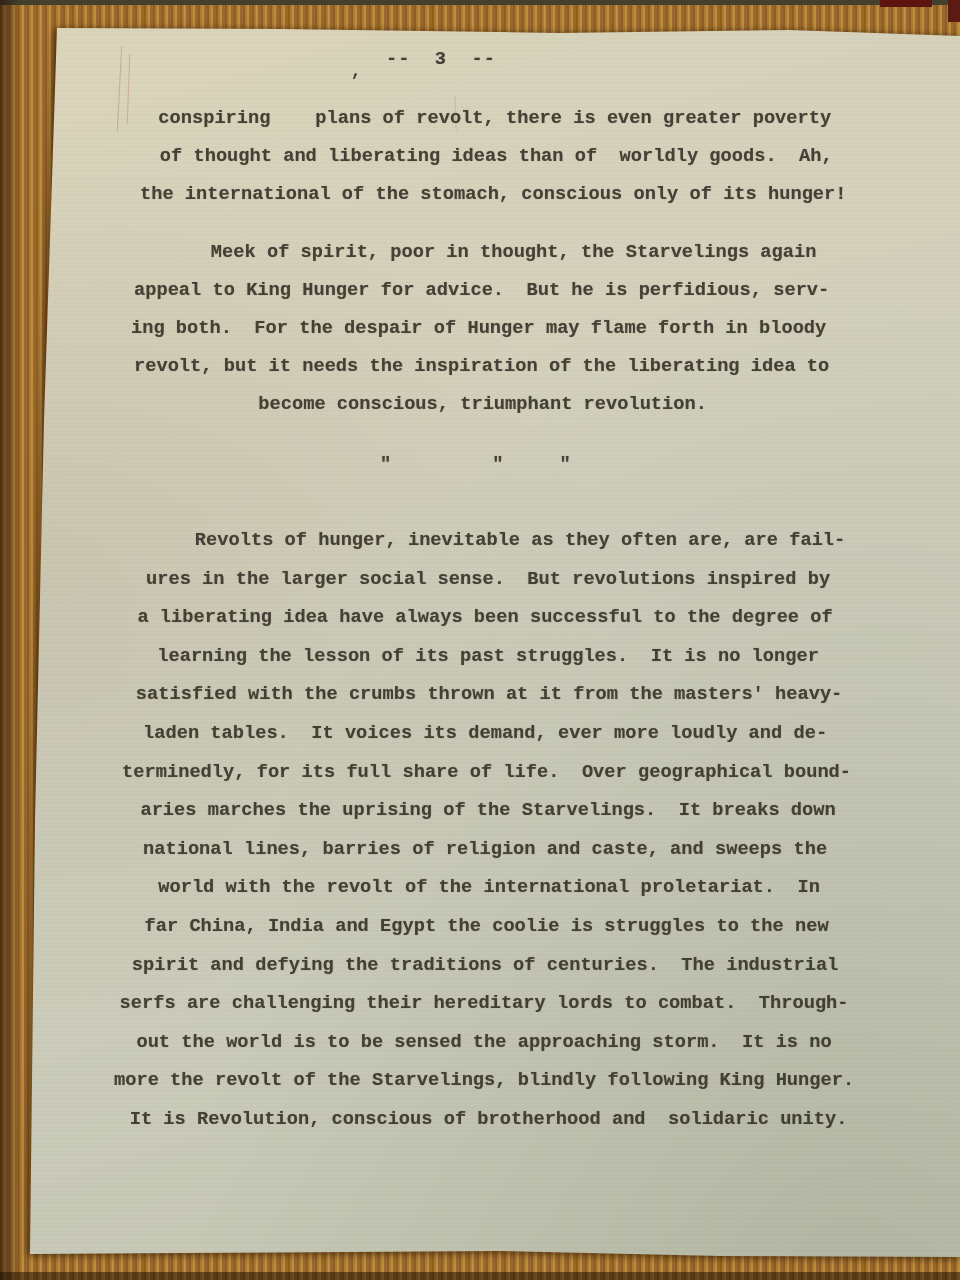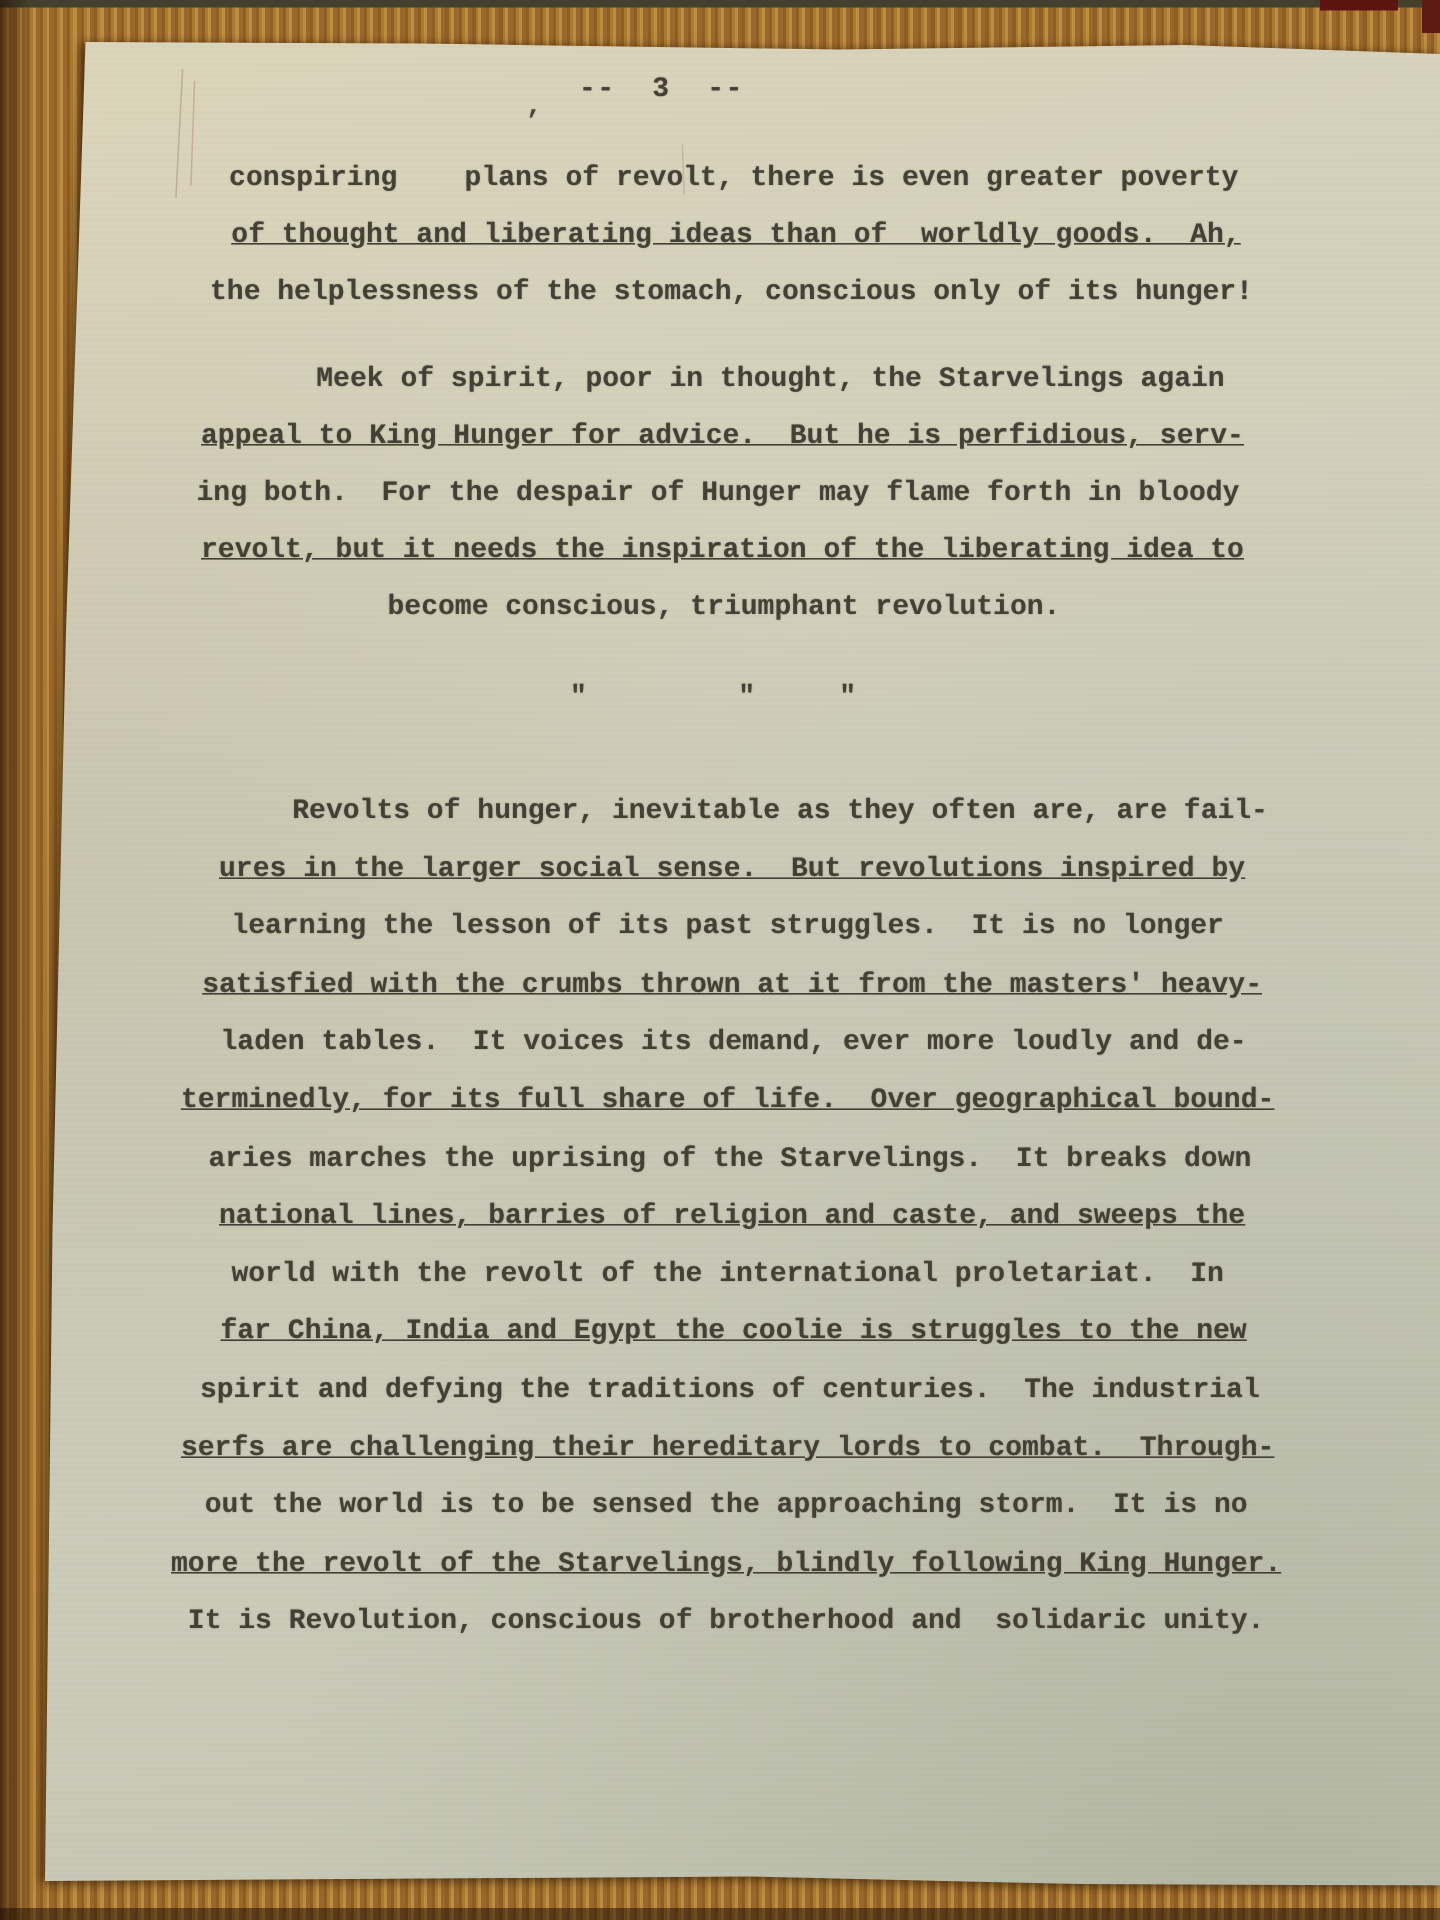--- a/index.html
+++ b/index.html
@@ -62,21 +62,21 @@
   .stray{position:absolute;left:351px;top:62px;font-size:17px;}
   .para{position:absolute;text-align:center;}
   .para .line{line-height:38px;}
   .p1{left:143px;top:99px;}
   .p2{left:131px;top:233px;}
   .p3{left:119px;top:521px;}
   .p3 .line{line-height:38.6px;}
   .sep{position:absolute;left:380px;top:453px;}
   .indent{text-indent:67px;}
   
-  .para .line:nth-child(2n){margin-left:3px;text-decoration:underline;}
+  .para .line:nth-child(2n){margin-left:3px;}
   .para .line:nth-child(3n){margin-left:-3px;}
   .para .line:nth-child(5n){margin-left:5px;}
   .p3 .line:nth-child(n+13){margin-left:-5px;}
   .p3 .line:nth-child(16){margin-left:4px;}
 </style>
 </head>
 <body>
 
 <div class="scene">
 
@@ -94,36 +94,37 @@
       <div class="crease c1"></div>
       <div class="crease c2"></div>
       <div class="crease c3"></div>
 
       <span class="ink stray">,</span>
       <div class="ink pagenum">--  3  --</div>
 
       <div class="para p1">
         <div class="ink line">conspiring    plans of revolt, there is even greater poverty</div>
         <div class="ink line">of thought and liberating ideas than of  worldly goods.  Ah,</div>
-        <div class="ink line">the helplessness of the stomach, conscious only of its hunger!</div>
+        <div class="ink line">the international of the stomach, conscious only of its hunger!</div>
       </div>
 
       <div class="para p2">
         <div class="ink line indent">Meek of spirit, poor in thought, the Starvelings again</div>
         <div class="ink line">appeal to King Hunger for advice.  But he is perfidious, serv-</div>
         <div class="ink line">ing both.  For the despair of Hunger may flame forth in bloody</div>
         <div class="ink line">revolt, but it needs the inspiration of the liberating idea to</div>
         <div class="ink line">become conscious, triumphant revolution.</div>
       </div>
 
       <div class="ink sep">"         "     "</div>
 
       <div class="para p3">
         <div class="ink line indent">Revolts of hunger, inevitable as they often are, are fail-</div>
         <div class="ink line">ures in the larger social sense.  But revolutions inspired by</div>
+        <div class="ink line">a liberating idea have always been successful to the degree of</div>
         <div class="ink line">learning the lesson of its past struggles.  It is no longer</div>
         <div class="ink line">satisfied with the crumbs thrown at it from the masters' heavy-</div>
         <div class="ink line">laden tables.  It voices its demand, ever more loudly and de-</div>
         <div class="ink line">terminedly, for its full share of life.  Over geographical bound-</div>
         <div class="ink line">aries marches the uprising of the Starvelings.  It breaks down</div>
         <div class="ink line">national lines, barries of religion and caste, and sweeps the</div>
         <div class="ink line">world with the revolt of the international proletariat.  In</div>
         <div class="ink line">far China, India and Egypt the coolie is struggles to the new</div>
         <div class="ink line">spirit and defying the traditions of centuries.  The industrial</div>
         <div class="ink line">serfs are challenging their hereditary lords to combat.  Through-</div>

